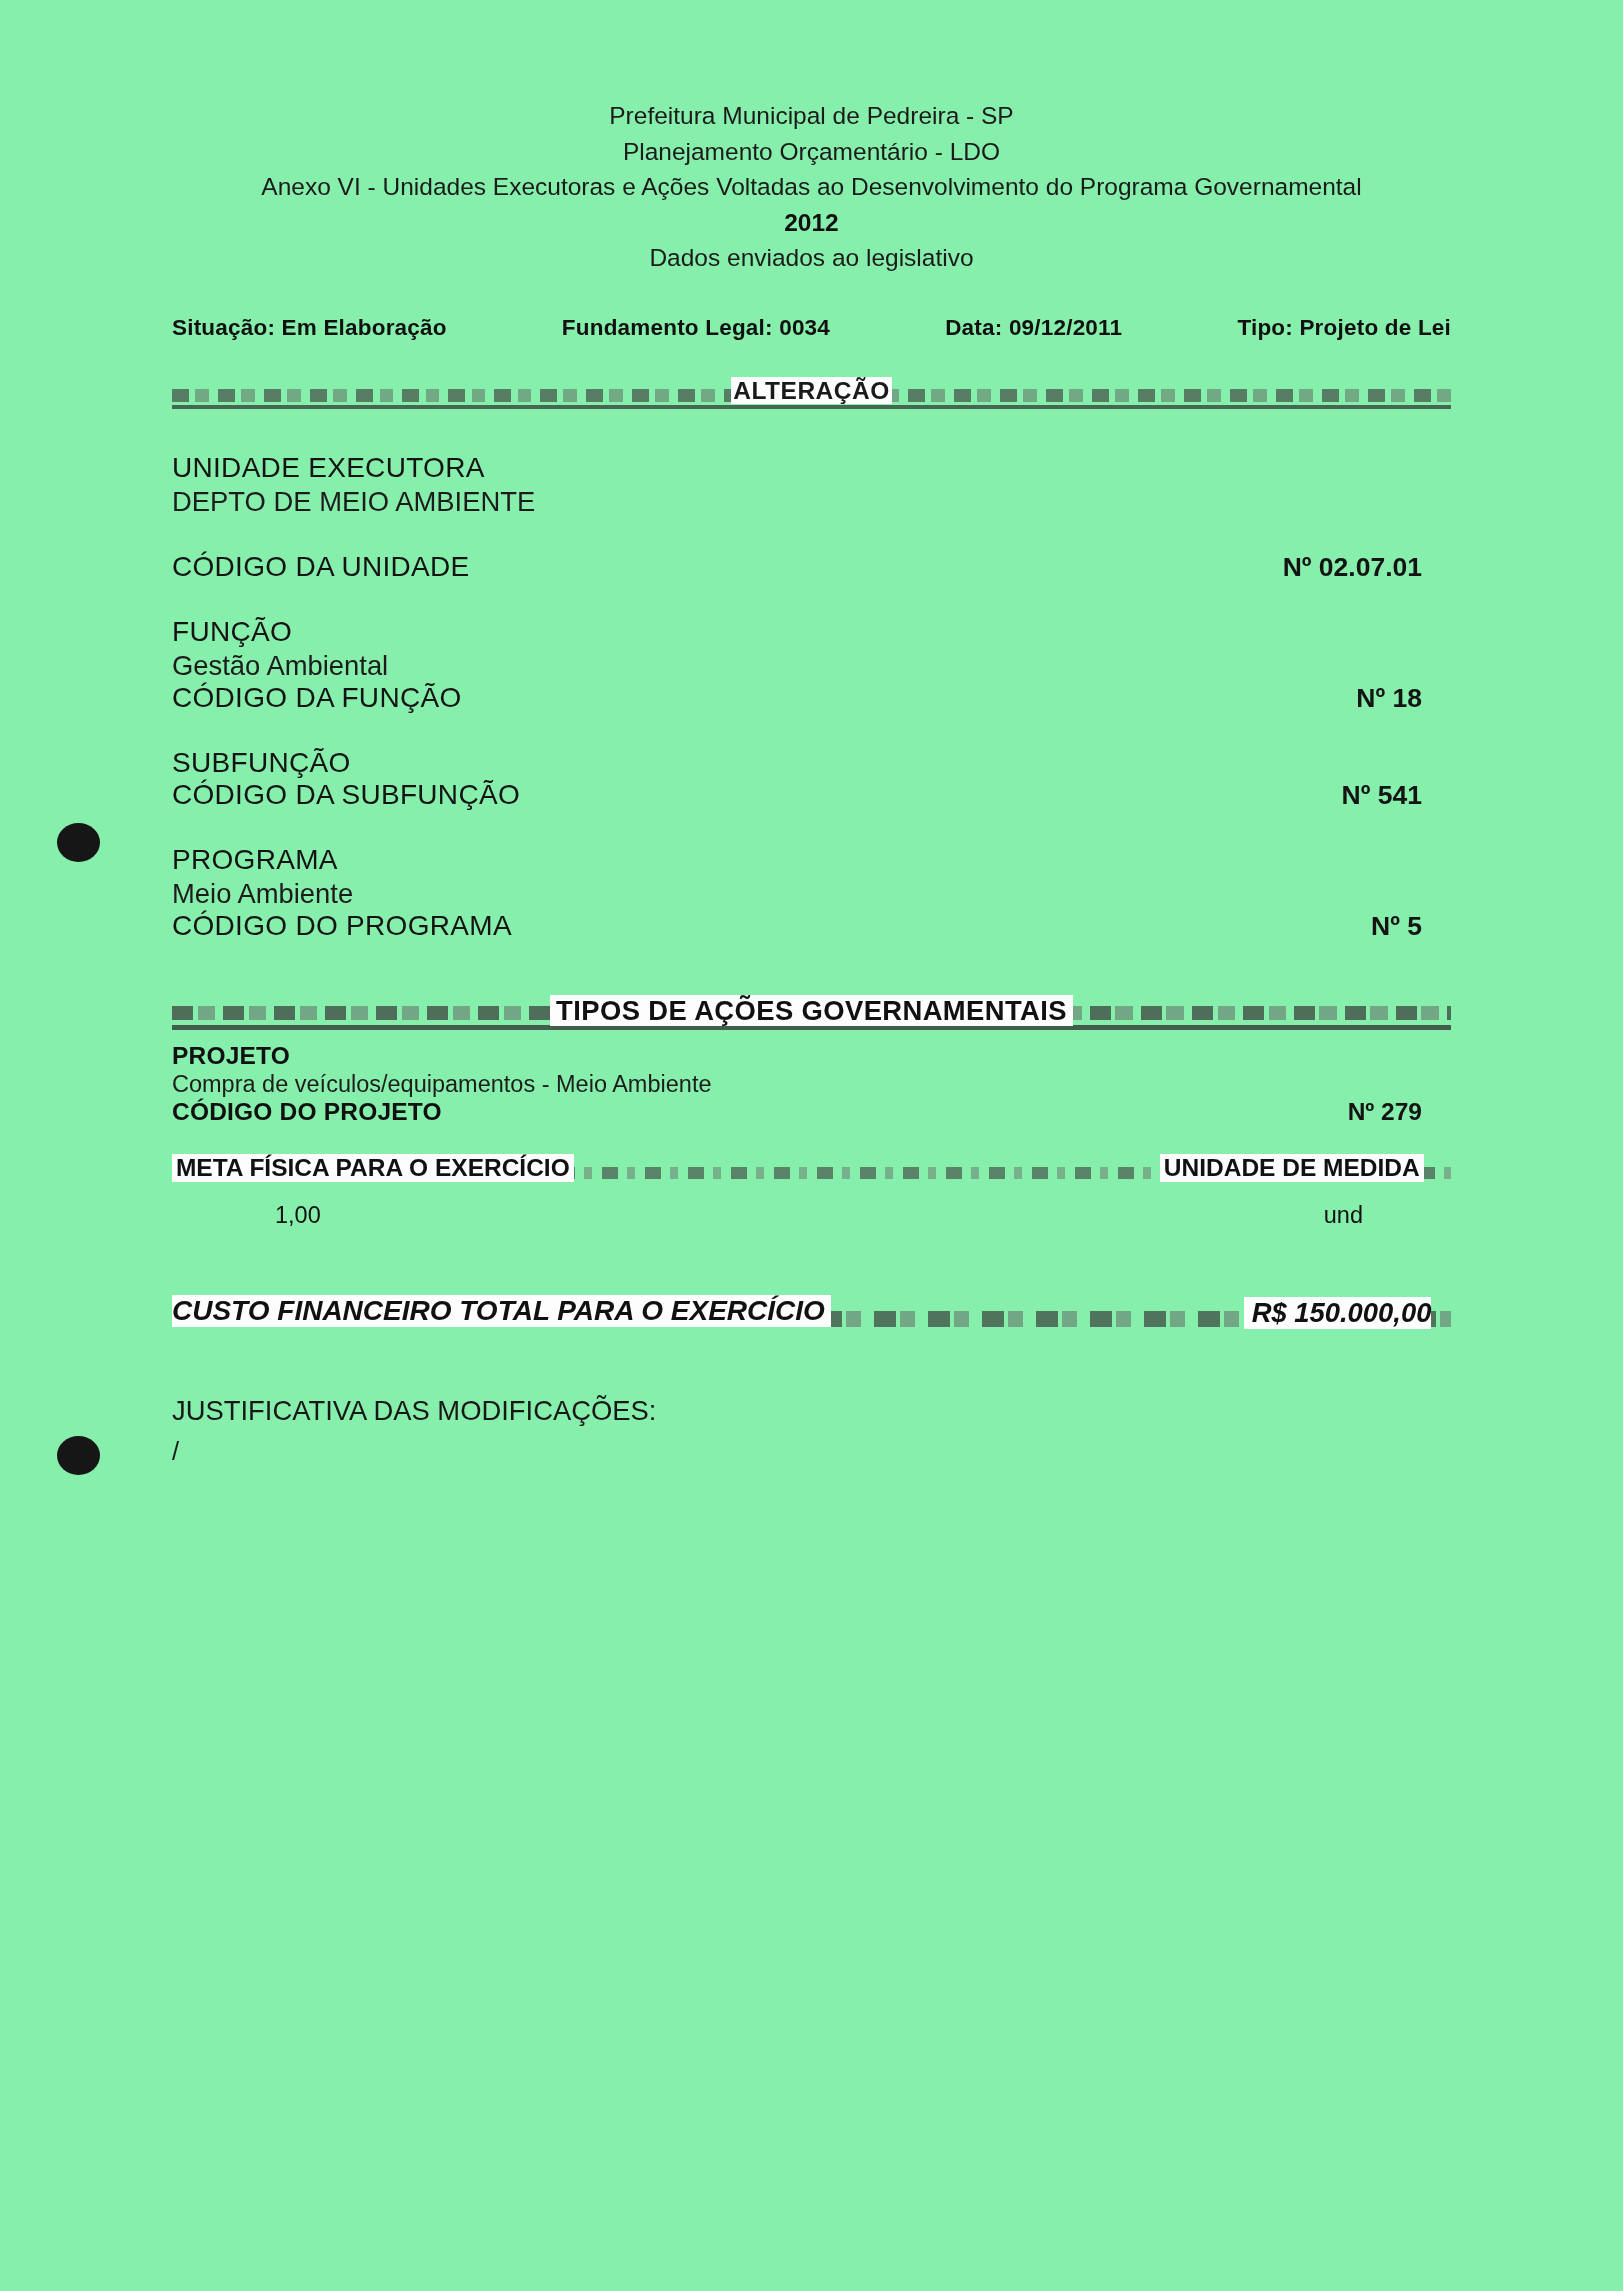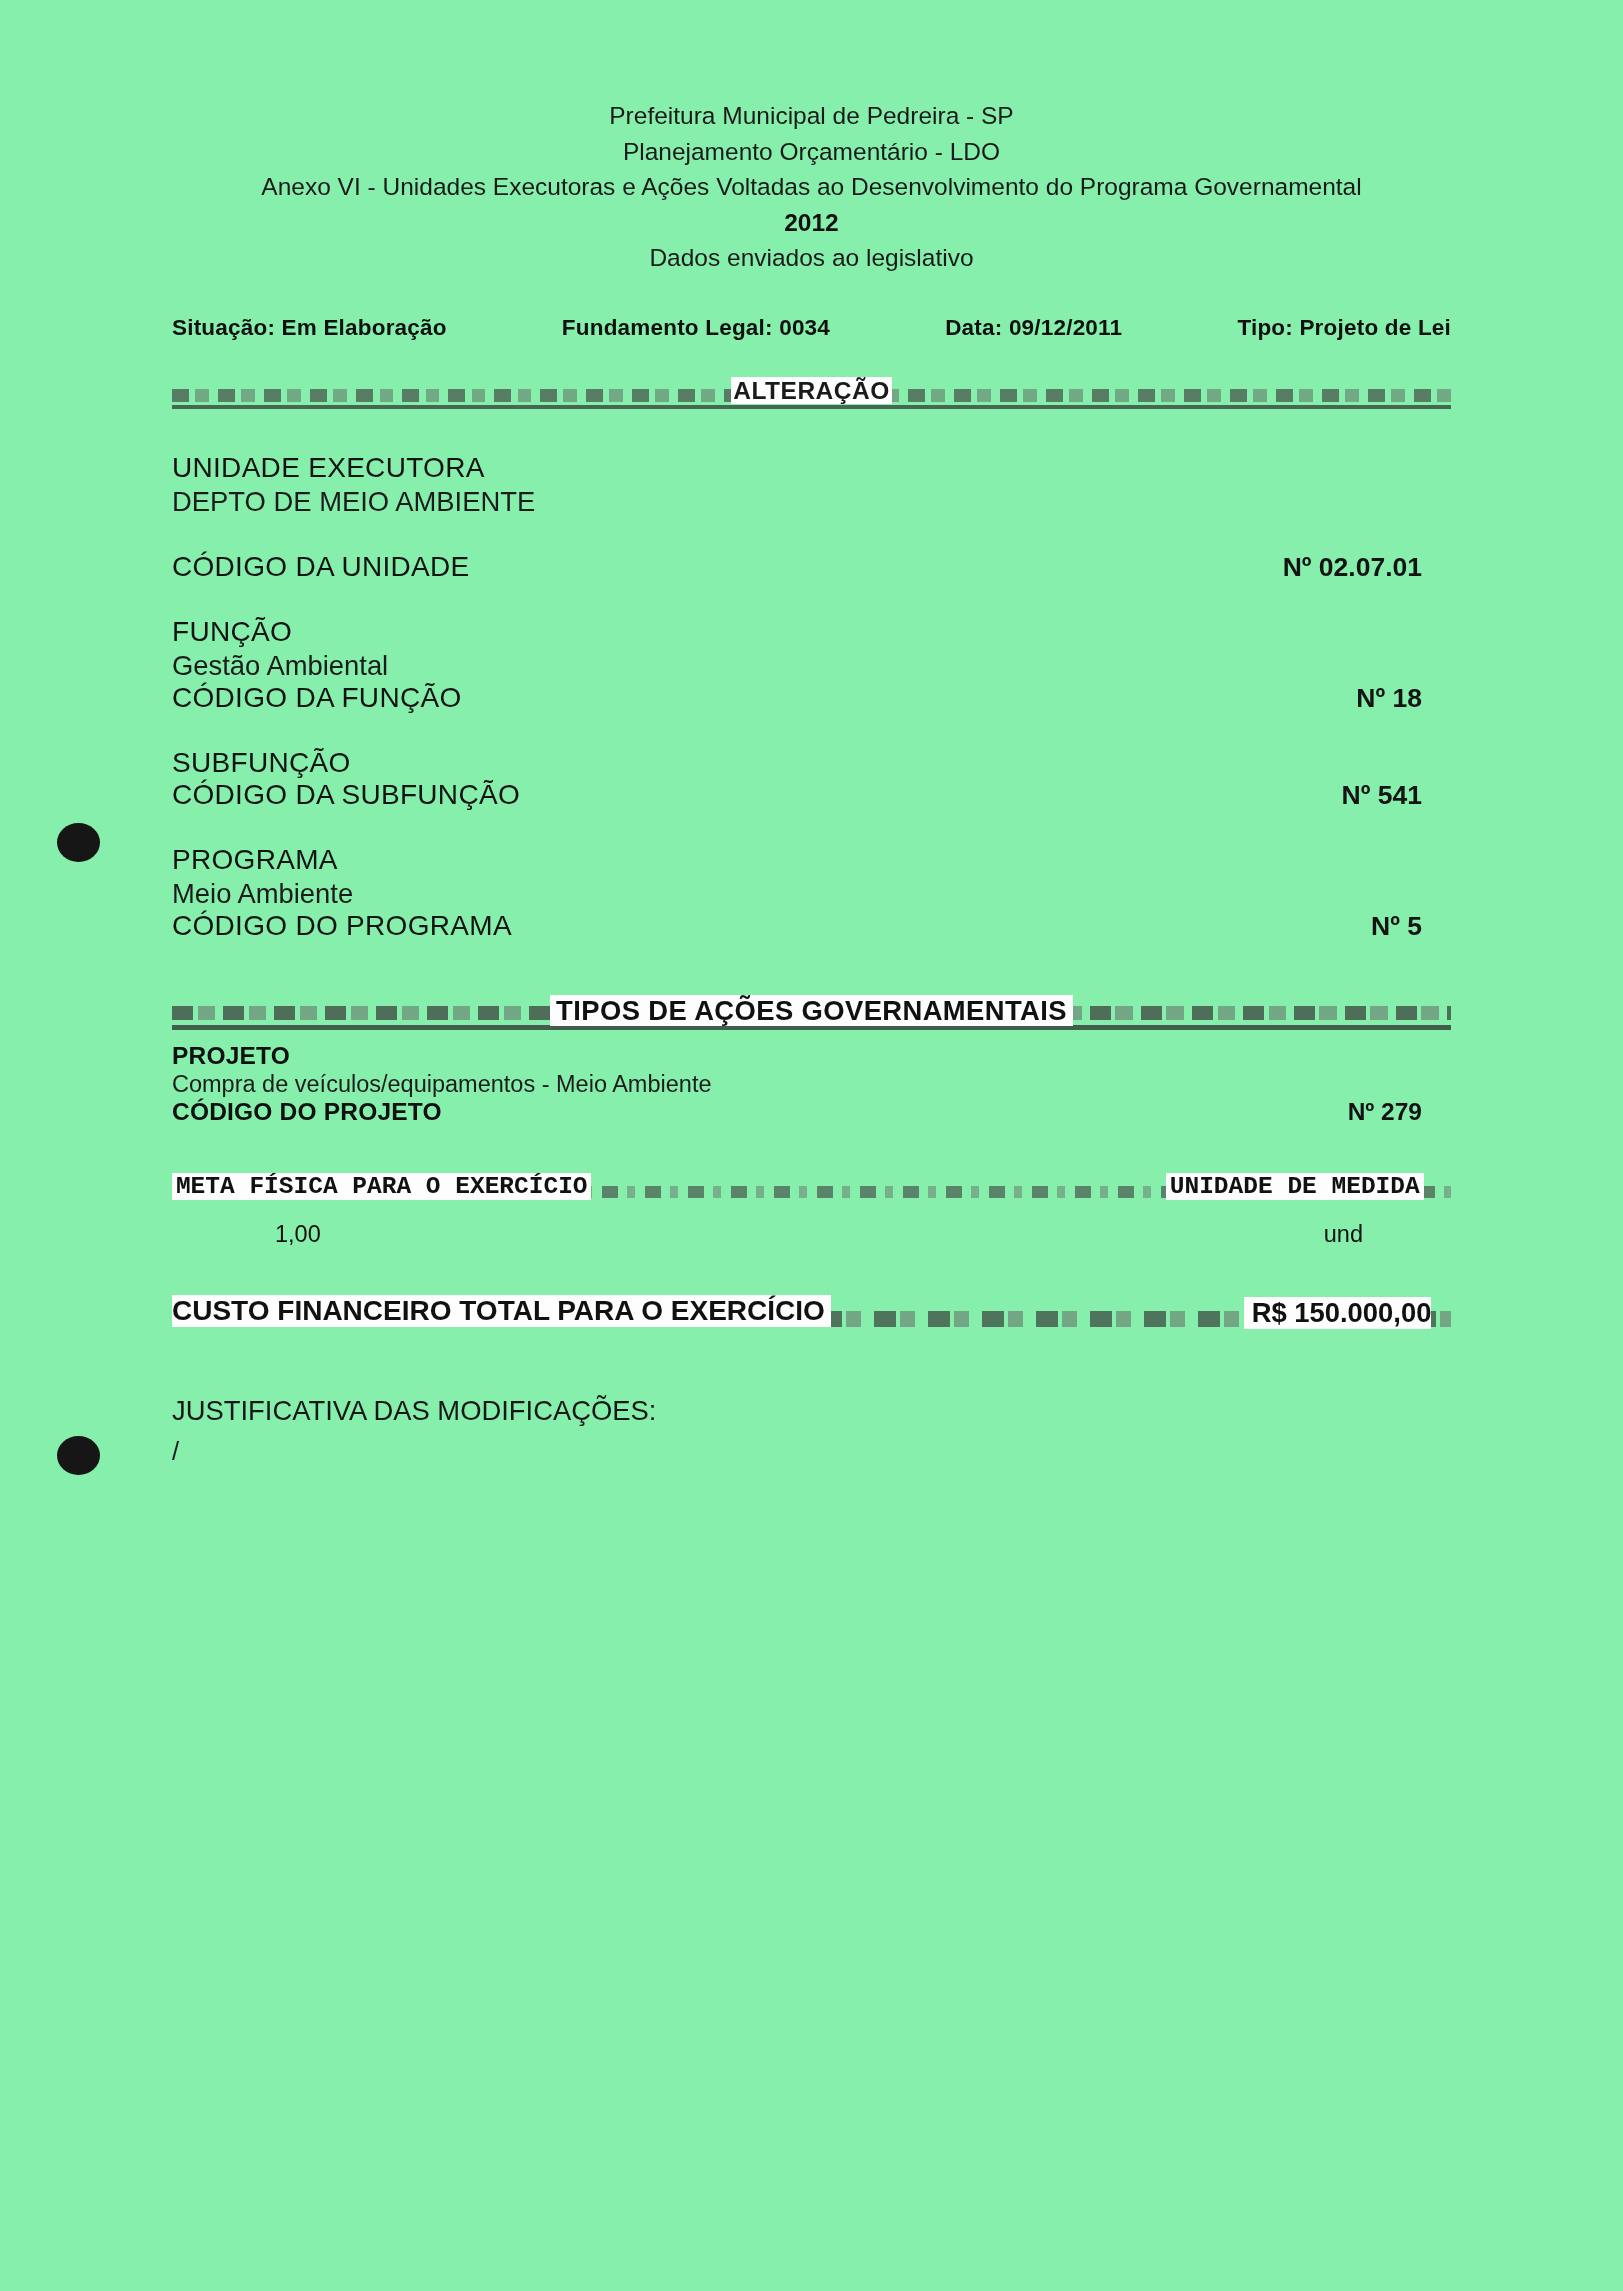--- a/index.html
+++ b/index.html
@@ -158,23 +158,22 @@
   }
   .small-normal {
     font-size: 23.5px;
     color: #1d1d1d;
     margin-top: 1px;
   }
 
   
   .meta-row {
     position: relative;
-    margin-top: 47px;
+    margin-top: 28px;
     height: 43px;
-    font-family: Liberation Mono, monospace;
   }
   .meta-row .smudge {
     position: absolute;
     left: 0; right: 0; top: 13.7px; height: 11.8px;
     background:
       repeating-linear-gradient(90deg,
         rgba(60,60,60,0.6) 0px, rgba(60,60,60,0.6) 15.7px,
         rgba(255,255,255,0) 15.7px, rgba(255,255,255,0) 24.5px,
         rgba(100,100,100,0.45) 24.5px, rgba(100,100,100,0.45) 33px,
         rgba(255,255,255,0) 33px, rgba(255,255,255,0) 43px);
@@ -194,22 +193,23 @@
     justify-content: space-between;
     margin-top: 5.9px;
     font-size: 23.5px;
   }
   .meta-values .v-left { margin-left: 103px; }
   .meta-values .v-right { margin-right: 88px; }
 
   
   .custo-row {
     position: relative;
-    margin-top: 47px;
+    margin-top: 66px;
     height: 49px;
+    font-style: italic;
   }
   .custo-row .smudge {
     position: absolute; left: 0; right: 0; top: 15.7px; height: 15.7px;
     background:
       repeating-linear-gradient(90deg,
         rgba(50,50,50,0.65) 0px, rgba(50,50,50,0.65) 21.6px,
         rgba(255,255,255,0) 21.6px, rgba(255,255,255,0) 26.5px,
         rgba(95,95,95,0.5) 26.5px, rgba(95,95,95,0.5) 41px,
         rgba(255,255,255,0) 41px, rgba(255,255,255,0) 54px);
   }

